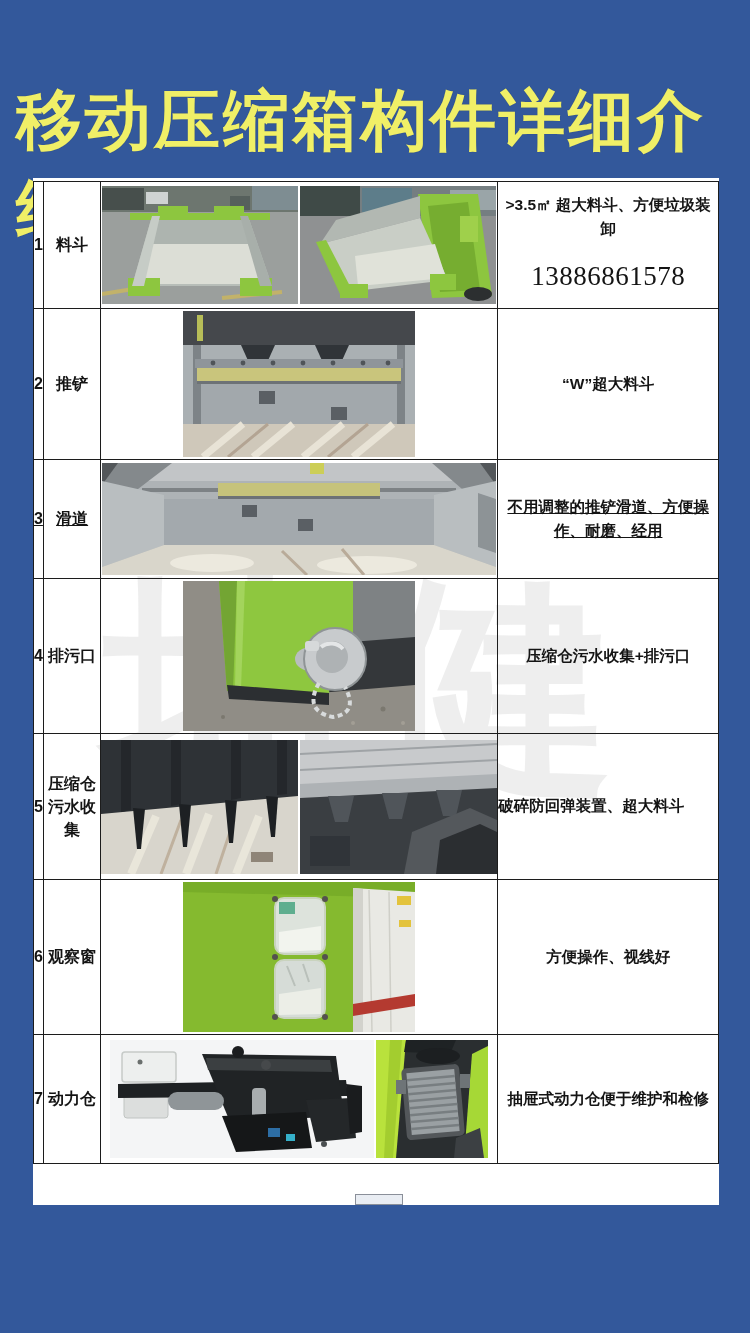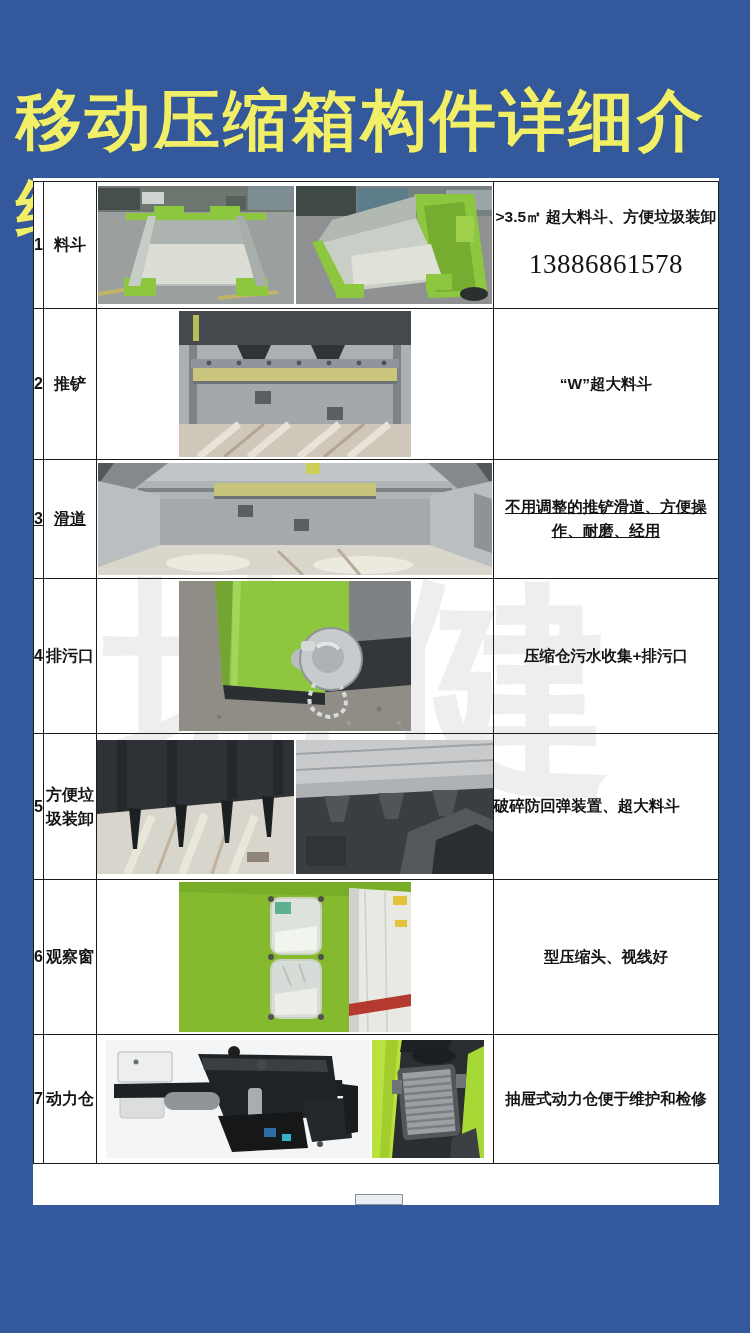--- a/index.html
+++ b/index.html
@@ -209,21 +209,21 @@
             <rect x="122" y="60" width="14" height="10" rx="3" fill="#d6d9da"></rect>
             <path d="M136 102 Q120 130 150 136 Q176 132 162 106" fill="none" stroke="#d8dbdc" stroke-width="4" stroke-dasharray="5 3.5"></path>
           </svg>
         </div>
       </td>
       <td class="fn">压缩仓污水收集+排污口</td>
     </tr>
 
     <tr class="r5">
       <td class="idx">5</td>
-      <td class="nm">方便垃圾装卸</td>
+      <td class="nm">压缩仓污水收集</td>
       <td>
         <div class="photos">
           <svg width="197" height="134" viewBox="0 0 197 134">
             <rect width="197" height="134" fill="#d8d5cc"></rect>
             <path d="M30 134 L55 76 M85 134 L108 74 M135 134 L158 76" stroke="#e9e6da" stroke-width="8" fill="none"></path>
             <path d="M60 134 L80 80 M115 134 L133 80" stroke="#bfb19e" stroke-width="3" fill="none"></path>
             <path d="M0 0 L197 0 L197 56 L0 74 Z" fill="#2e3236"></path>
             <path d="M20 0 L30 0 L30 70 L20 72Z M70 0 L80 0 L80 64 L70 66Z M130 0 L140 0 L140 58 L130 60Z M176 0 L186 0 L186 54 L176 55Z" fill="#24272b"></path>
             <path d="M32 68 l12 1 l-4 40 l-4 0 Z" fill="#1d2023"></path>
             <path d="M78 64 l12 1 l-4 42 l-4 0 Z" fill="#1d2023"></path>
@@ -272,21 +272,21 @@
             <path d="M104 84 L112 104 M120 82 L126 100" stroke="#b9c0ba" stroke-width="2" fill="none"></path>
             <circle cx="92" cy="17" r="3" fill="#54524e"></circle>
                 <circle cx="142" cy="17" r="3" fill="#54524e"></circle>
             <circle cx="92" cy="75" r="3" fill="#54524e"></circle>
                 <circle cx="142" cy="75" r="3" fill="#54524e"></circle>
             <circle cx="92" cy="135" r="3" fill="#54524e"></circle>
                 <circle cx="142" cy="135" r="3" fill="#54524e"></circle>
           </svg>
         </div>
       </td>
-      <td class="fn">型压缩头、视线好</td>
+      <td class="fn">方便操作、视线好</td>
     </tr>
 
     <tr class="r7">
       <td class="idx">7</td>
       <td class="nm">动力仓</td>
       <td>
         <div class="photos">
           <svg width="264" height="118" viewBox="0 0 264 118">
             <rect width="264" height="118" fill="#f4f5f6"></rect>
             <rect x="12" y="12" width="54" height="30" rx="3" fill="#edefee" stroke="#c6cac8" stroke-width="1.5"></rect>

